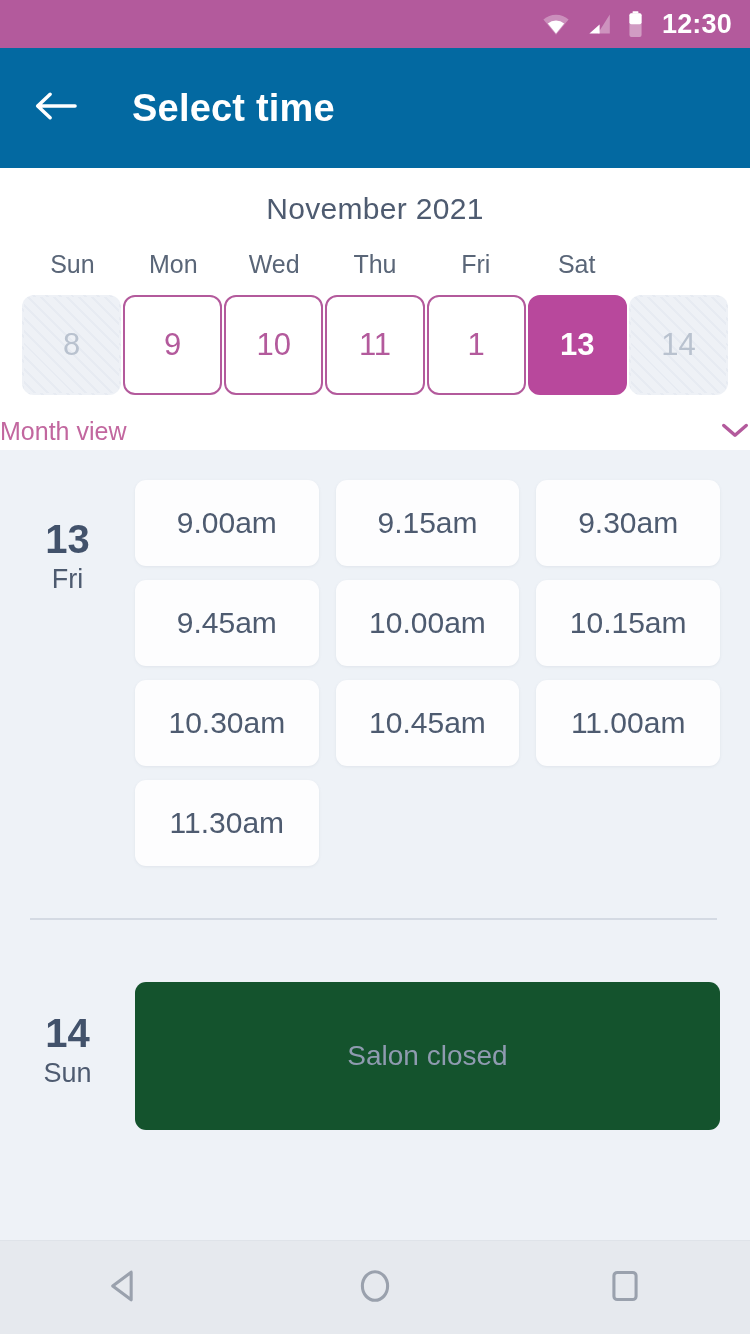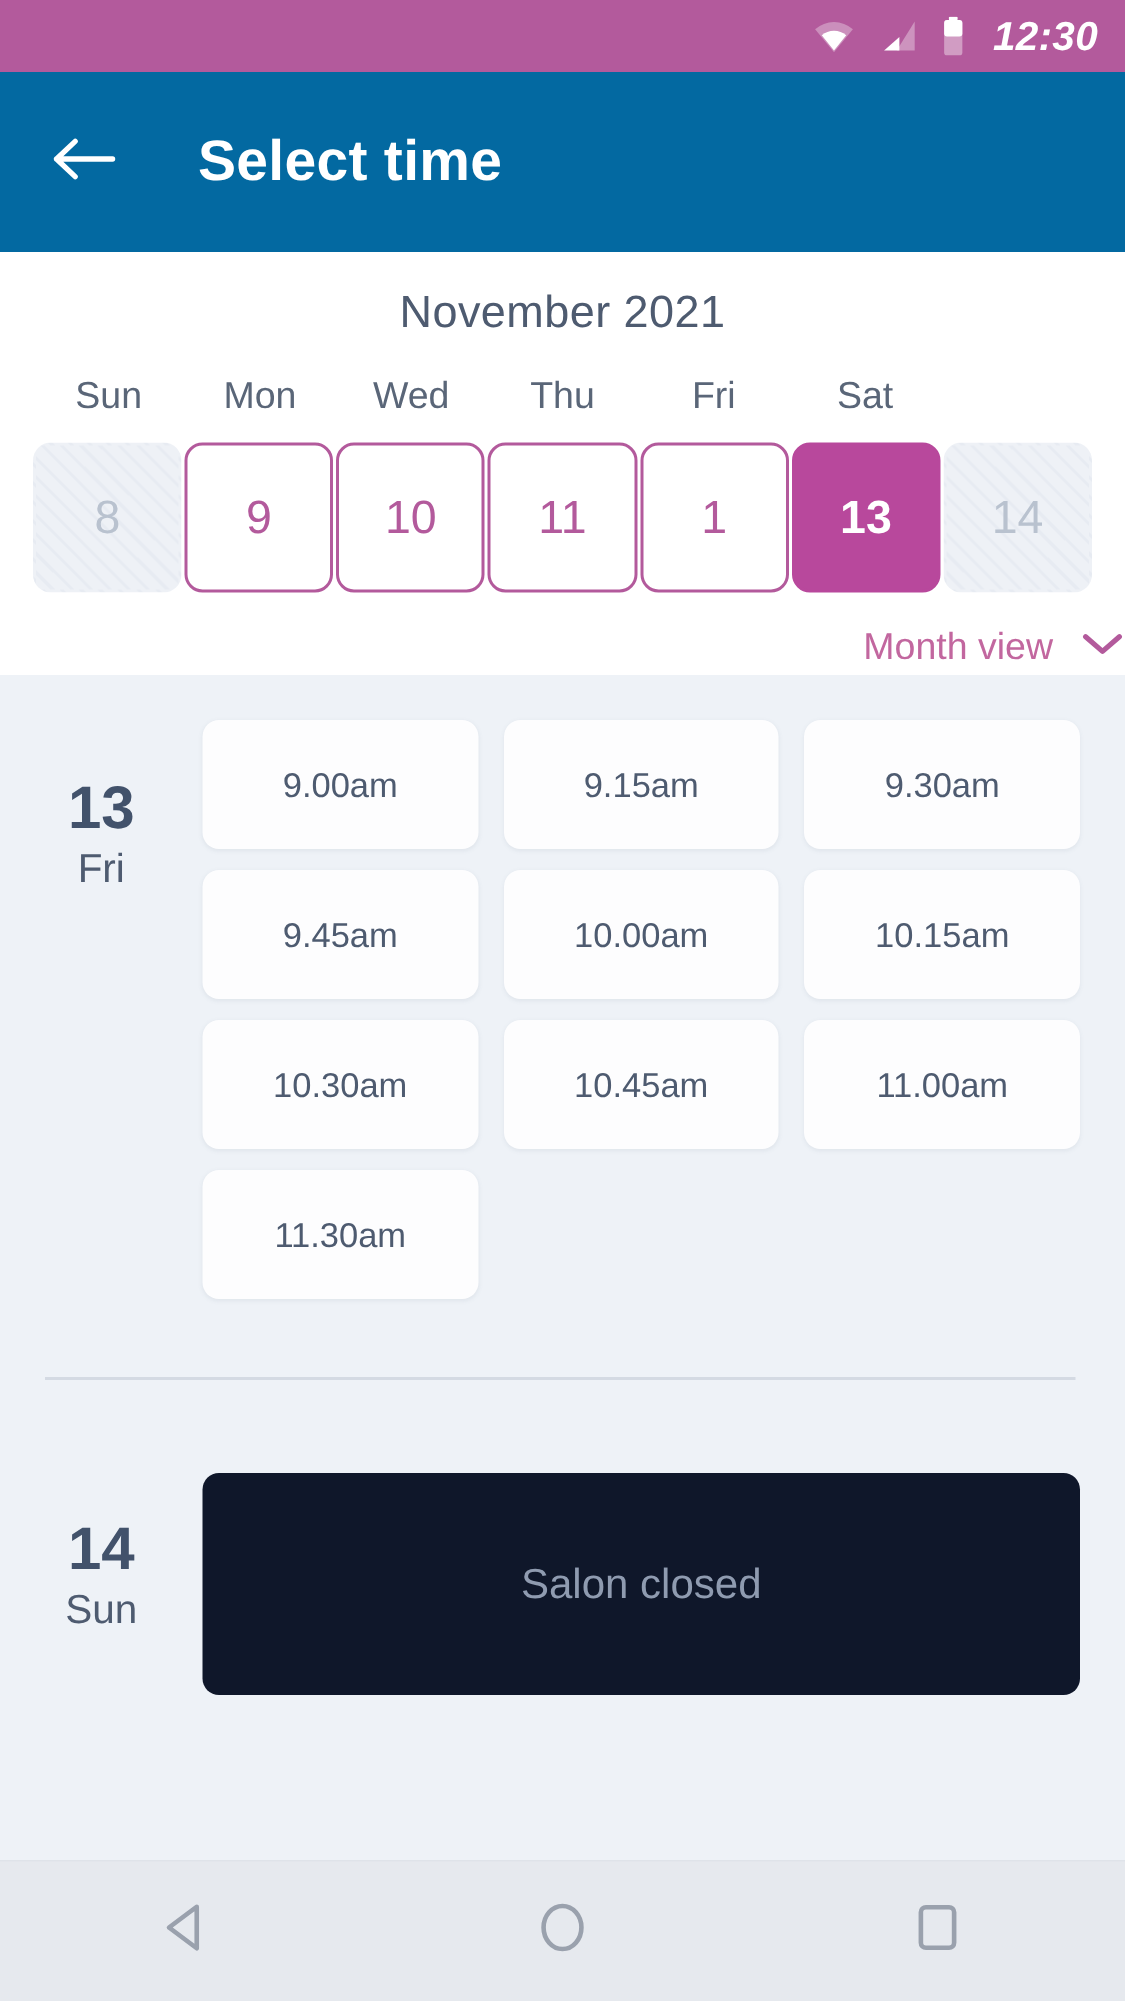--- a/index.html
+++ b/index.html
@@ -13,21 +13,20 @@
 
   
   .status-bar {
     height:48px;
     background:#b35a9c;
     display:flex;
     align-items:center;
     justify-content:flex-end;
     padding:0 18px 0 0;
     gap:14px;
-    font-style:italic;
   }
   .status-icon { display:flex; align-items:center; }
   .status-time {
     color:#ffffff;
     font-size:27px;
     font-weight:bold;
     letter-spacing:0.2px;
     margin-left:4px;
   }
 
@@ -104,21 +103,21 @@
         45deg,
         #eef1f6 0px, #eef1f6 7px,
         #e7ebf2 7px, #e7ebf2 9px
       );
     border:2px solid transparent;
     cursor:default;
   }
   .month-view-row {
     display:flex;
     align-items:center;
-    justify-content:flex-end;
+    justify-content:space-between;
     gap:18px;
     margin-top:22px;
     cursor:pointer;
   }
   .month-view-label {
     color:#c2679f;
     font-size:25px;
   }
 
   
@@ -154,34 +153,34 @@
     grid-template-columns:repeat(3, 1fr);
     gap:14px 17px;
   }
   .slot {
     height:86px;
     background:#fdfdfe;
     border-radius:11px;
     display:flex;
     align-items:center;
     justify-content:center;
-    font-size:23px;
+    font-size:30px;
     color:#4e5b70;
     box-shadow:0 1px 3px rgba(100,115,140,0.10);
     cursor:pointer;
   }
   .divider {
     height:2px;
     background:#d4dae3;
     margin:52px 33px 0 30px;
   }
   .closed-card {
     flex:1;
     height:148px;
-    background:#0f172a;
+    background:#14532d;
     border-radius:11px;
     display:flex;
     align-items:center;
     justify-content:center;
     font-size:28px;
     color:#8f9bb0;
   }
   .day-group.closed { margin-top:62px; }
   .day-group.closed .day-label { padding-top:28px; }
 

